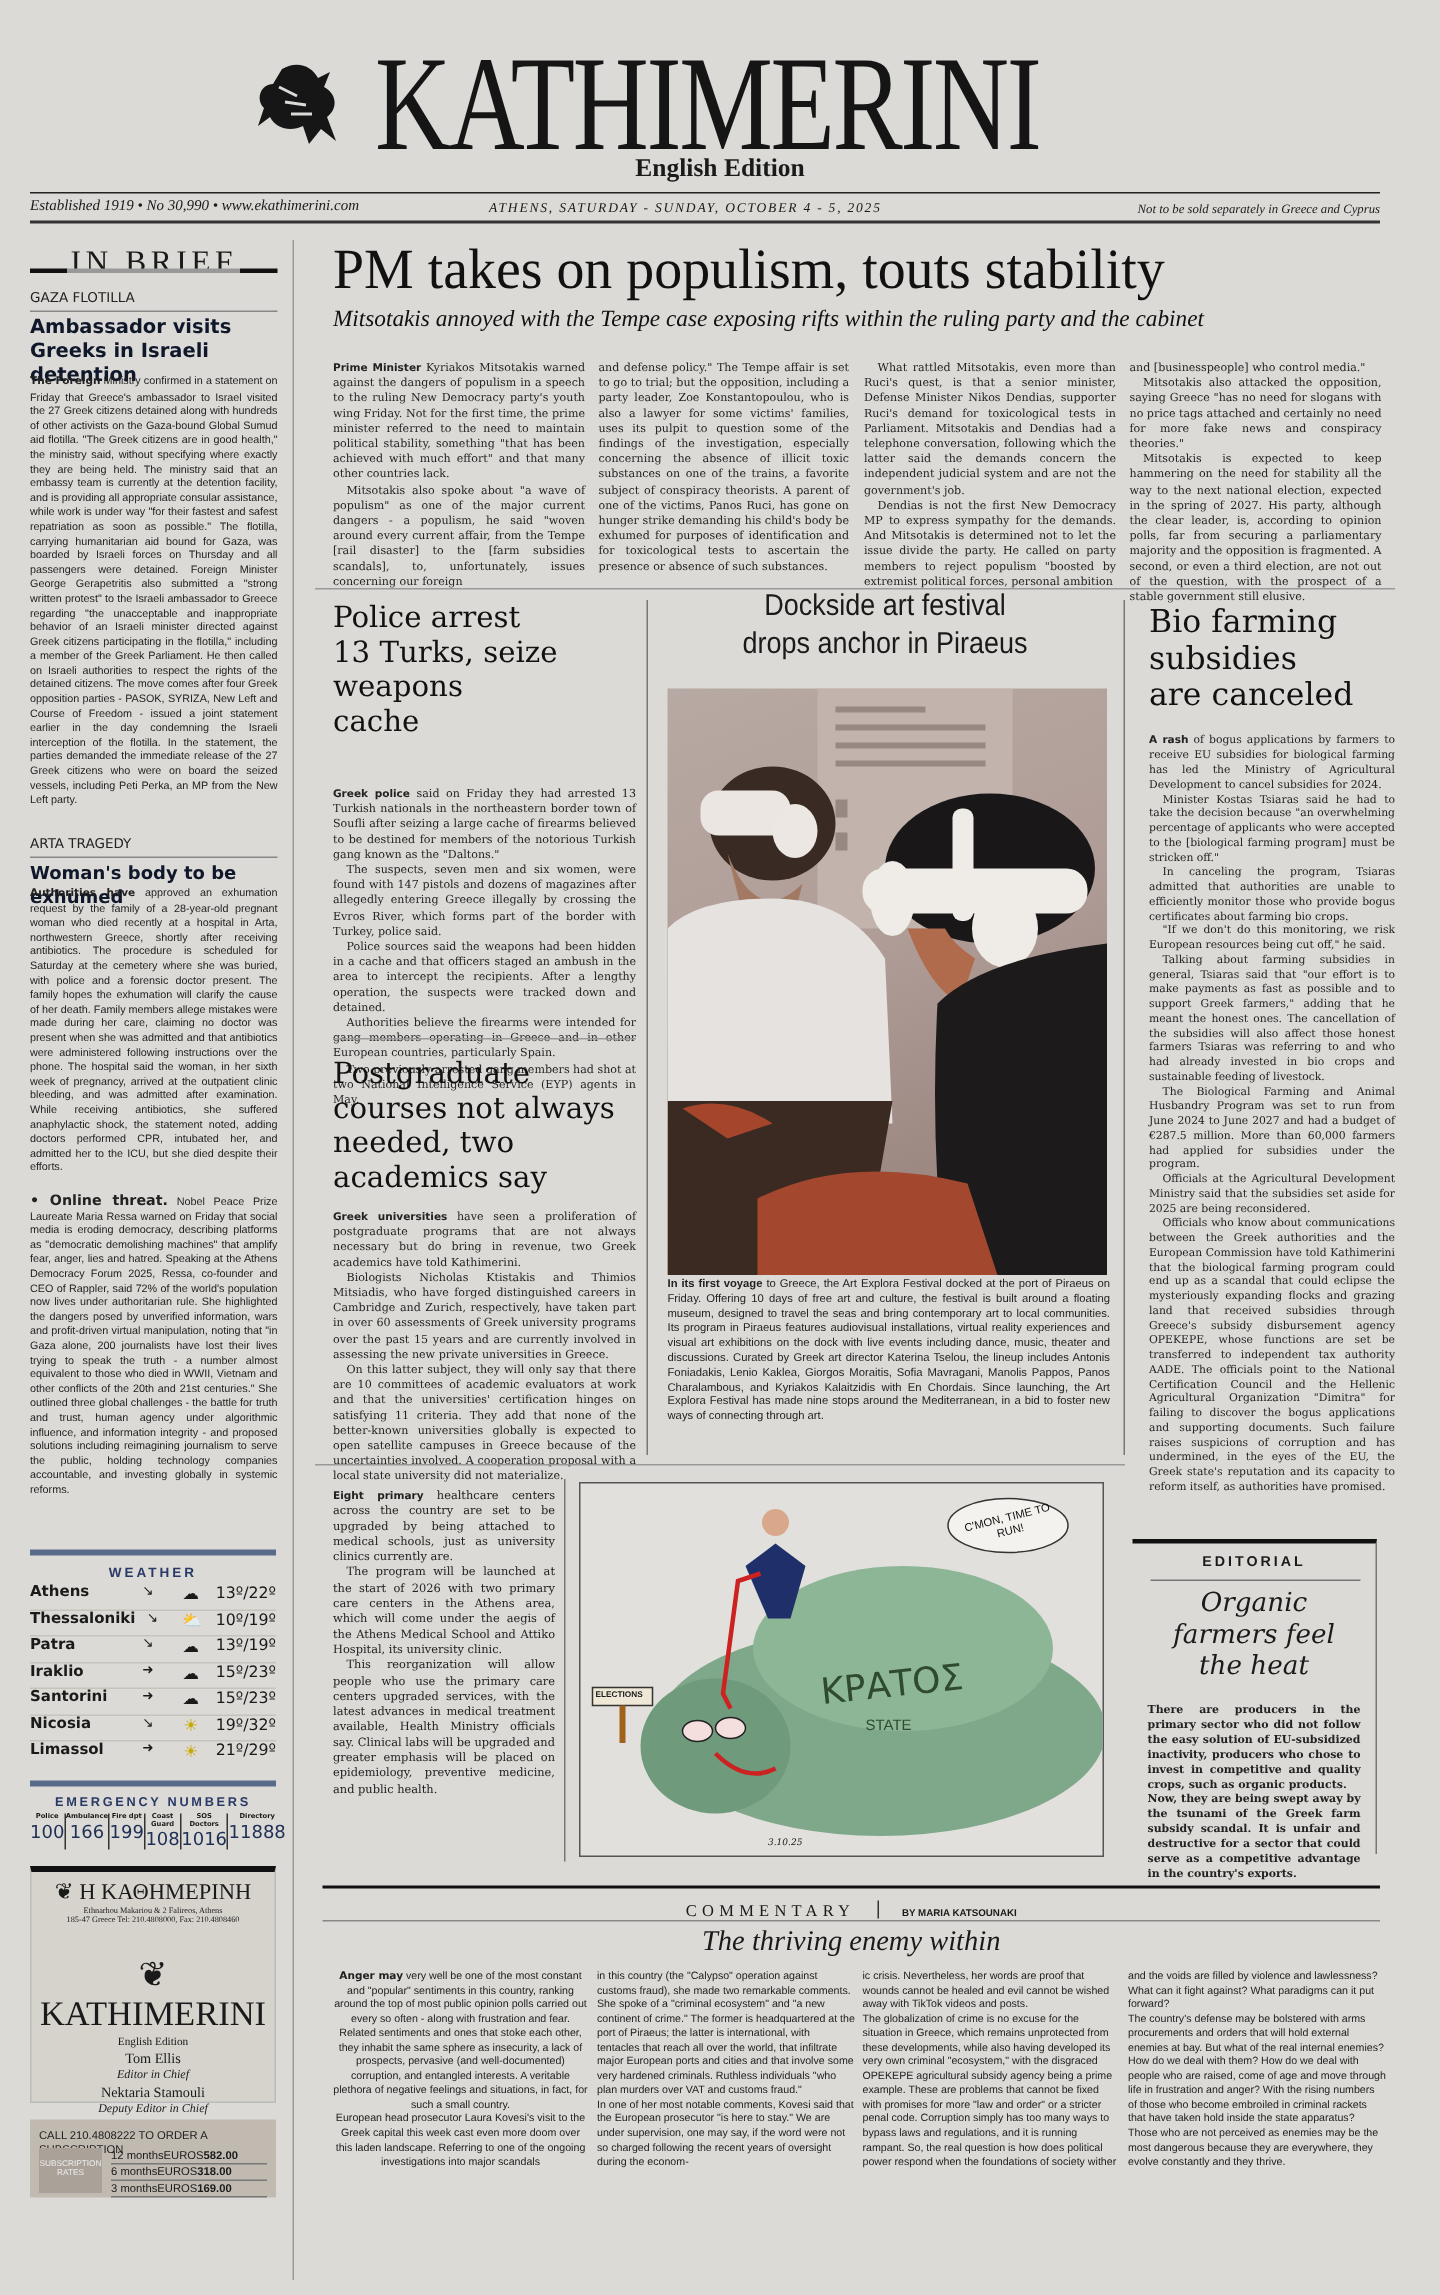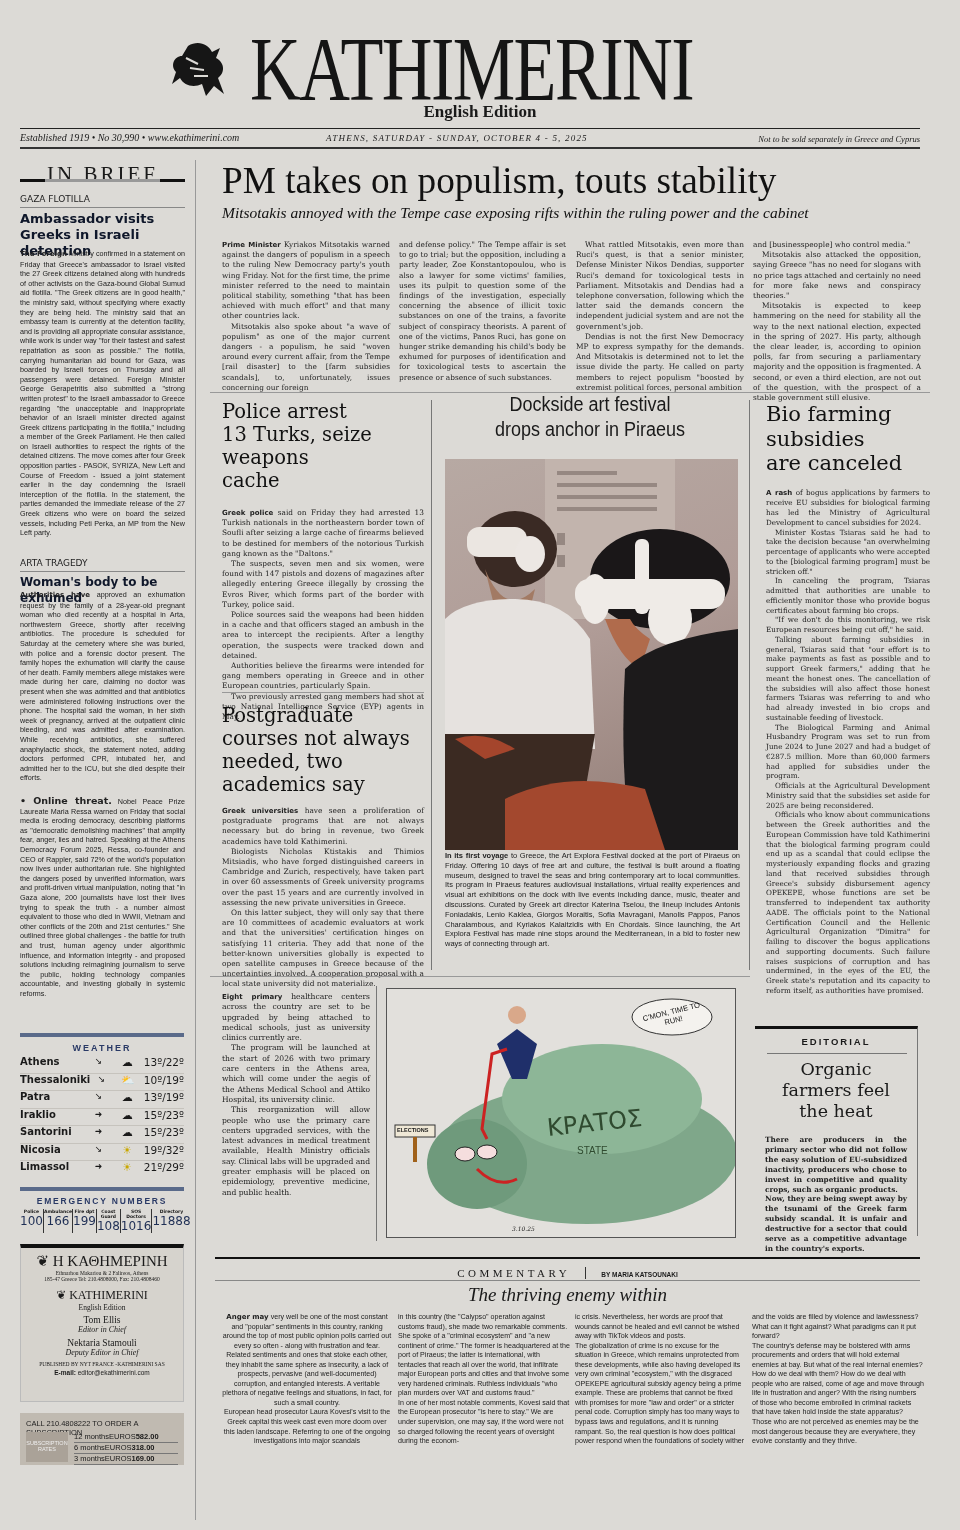--- a/index.html
+++ b/index.html
@@ -156,21 +156,21 @@
         <div class="em-lbl">Directory</div>
         <div class="em-num">11888</div>
       </div>
   </div>
 </div>
 
 <div class="abs" style="left:20px;top:1244px;width:164px;height:158px;border:1px solid #bbb;border-top:4px solid #111;background:#d6d3cd;text-align:center;font-family:'Liberation Serif',serif">
   <div style="font-size:15px;margin-top:4px"><span>❦ </span><span>Η ΚΑΘΗΜΕΡΙΝΗ</span></div>
   <div style="font-size:5.5px">Ethnarhou Makariou &amp; 2 Falireos, Athens</div>
   <div style="font-size:5.5px">185-47 Greece Tel: 210.4808000, Fax: 210.4808460</div>
-  <div style="font-size:12px;margin-top:6px"><span>❦ </span><span>KATHIMERINI</span></div>
+  <div style="font-size:23px;margin-top:20px"><span>❦ </span><span>KATHIMERINI</span></div>
   <div style="font-size:7.5px">English Edition</div>
   <div style="font-size:9.5px;margin-top:3px">Tom Ellis</div>
   <div style="font-size:8px;font-style:italic">Editor in Chief</div>
   <div style="font-size:9.5px;margin-top:4px">Nektaria Stamouli</div>
   <div style="font-size:8px;font-style:italic">Deputy Editor in Chief</div>
   <div style="font-size:5.5px;margin-top:4px">PUBLISHED BY NYT FRANCE -KATHIMERINI SAS</div>
   <div style="font-size:6.5px;margin-top:2px;font-family:'Liberation Sans',sans-serif"><b>E-mail:</b> <span>editor@ekathimerini.com</span></div>
 </div>
 
 <div class="abs" style="left:20px;top:1413px;width:164px;height:52px;background:#c0bab1">
@@ -190,21 +190,21 @@
     <div class="sub-row">
         <span>3 months</span>
         <span>EUROS</span>
         <b>169.00</b>
       </div>
   </div>
 </div>
 
 <div class="abs" style="left:222px;top:158px;width:710px">
   <div class="abs h-serif" style="left:0;top:0;font-size:38px;line-height:44px;font-family:'Liberation Serif',serif;white-space:nowrap;transform:scaleX(0.98);transform-origin:left">PM takes on populism, touts stability</div>
-  <div class="abs h-serif" style="left:0;top:46px;font-size:15.5px;font-style:italic;white-space:nowrap;font-family:'Liberation Serif',serif;transform:scaleX(1.0);transform-origin:left">Mitsotakis annoyed with the Tempe case exposing rifts within the ruling power and the cabinet</div>
+  <div class="abs h-serif" style="left:0;top:46px;font-size:15.5px;font-style:italic;white-space:nowrap;font-family:'Liberation Serif',serif;transform:scaleX(1.0);transform-origin:left">Mitsotakis annoyed with the Tempe case exposing rifts within the ruling party and the cabinet</div>
   <div class="abs body-serif" style="left:0;top:82px;width:168px">
     <p><span class="lead">Prime Minister</span> <span>Kyriakos Mitsotakis warned against the dangers of populism in a speech to the ruling New Democracy party's youth wing Friday. Not for the first time, the prime minister referred to the need to maintain political stability, something "that has been achieved with much effort" and that many other countries lack.</span></p>
     <p class="ind">Mitsotakis also spoke about "a wave of populism" as one of the major current dangers - a populism, he said "woven around every current affair, from the Tempe [rail disaster] to the [farm subsidies scandals], to, unfortunately, issues concerning our foreign</p>
   </div>
   <div class="abs body-serif" style="left:177px;top:82px;width:167px">
     <p>and defense policy." The Tempe affair is set to go to trial; but the opposition, including a party leader, Zoe Konstantopoulou, who is also a lawyer for some victims' families, uses its pulpit to question some of the findings of the investigation, especially concerning the absence of illicit toxic substances on one of the trains, a favorite subject of conspiracy theorists. A parent of one of the victims, Panos Ruci, has gone on hunger strike demanding his child's body be exhumed for purposes of identification and for toxicological tests to ascertain the presence or absence of such substances.</p>
   </div>
   <div class="abs body-serif" style="left:354px;top:82px;width:168px">
     <p class="ind">What rattled Mitsotakis, even more than Ruci's quest, is that a senior minister, Defense Minister Nikos Dendias, supporter Ruci's demand for toxicological tests in Parliament. Mitsotakis and Dendias had a telephone conversation, following which the latter said the demands concern the independent judicial system and are not the government's job.</p>
     <p class="ind">Dendias is not the first New Democracy MP to express sympathy for the demands. And Mitsotakis is determined not to let the issue divide the party. He called on party members to reject populism "boosted by extremist political forces, personal ambition</p>
@@ -212,21 +212,21 @@
   <div class="abs body-serif" style="left:531px;top:82px;width:168px">
     <p>and [businesspeople] who control media."</p>
     <p class="ind">Mitsotakis also attacked the opposition, saying Greece "has no need for slogans with no price tags attached and certainly no need for more fake news and conspiracy theories."</p>
     <p class="ind">Mitsotakis is expected to keep hammering on the need for stability all the way to the next national election, expected in the spring of 2027. His party, although the clear leader, is, according to opinion polls, far from securing a parliamentary majority and the opposition is fragmented. A second, or even a third election, are not out of the question, with the prospect of a stable government still elusive.</p>
   </div>
 </div>
 <div class="hr" style="left:210px;top:392px;width:720px;background:#999"></div>
 
 <div class="abs" style="left:222px;top:400px;width:202px">
   <div class="h-serif" style="font-size:19.5px;line-height:23px;width:150px">Police arrest 13 Turks, seize weapons cache</div>
-  <div class="body-serif" style="margin-top:16px">
+  <div class="body-serif" style="margin-top:32px">
     <p><span class="lead">Greek police</span> <span>said on Friday they had arrested 13 Turkish nationals in the northeastern border town of Soufli after seizing a large cache of firearms believed to be destined for members of the notorious Turkish gang known as the "Daltons."</span></p>
     <p class="ind">The suspects, seven men and six women, were found with 147 pistols and dozens of magazines after allegedly entering Greece illegally by crossing the Evros River, which forms part of the border with Turkey, police said.</p>
     <p class="ind">Police sources said the weapons had been hidden in a cache and that officers staged an ambush in the area to intercept the recipients. After a lengthy operation, the suspects were tracked down and detained.</p>
     <p class="ind">Authorities believe the firearms were intended for gang members operating in Greece and in other European countries, particularly Spain.</p>
     <p class="ind">Two previously arrested gang members had shot at two National Intelligence Service (EYP) agents in May.</p>
   </div>
 </div>
 <div class="hr" style="left:222px;top:692px;width:202px;background:#999"></div>
 
 <div class="abs" style="left:222px;top:704px;width:202px">
@@ -323,21 +323,21 @@
   <div class="abs sans" style="left:253px;top:18px;width:65px;font-size:7.5px;line-height:9px;text-align:center;transform:rotate(-14deg);color:#111">C'MON, TIME TO RUN!</div>
   <div class="abs sans" style="left:10px;top:138px;font-size:5.5px;font-weight:bold">ELECTIONS</div>
   <div class="abs" style="left:160px;top:120px;font-size:24px;color:#2f4a2f;transform:rotate(-6deg);font-family:'DejaVu Sans',sans-serif">ΚΡΑΤΟΣ</div>
   <div class="abs sans" style="left:190px;top:156px;font-size:10px;color:#2f4a2f">STATE</div>
   <div class="abs" style="left:125px;top:236px;font-size:6px;font-style:italic">3.10.25</div>
 </div>
 
 <div class="abs" style="left:755px;top:1026px;width:163px;height:210px;border-top:3px solid #111;border-right:1px solid #777">
   <div class="sans" style="text-align:center;font-weight:bold;font-size:9.5px;letter-spacing:2px;margin-top:7px">EDITORIAL</div>
   <div class="hr" style="left:12px;top:24px;width:140px;background:#777"></div>
-  <div style="text-align:center;font-size:17.5px;line-height:21px;margin:12px 18px 12px;font-family:'DejaVu Serif',serif;font-weight:normal">Organic farmers feel the heat</div>
+  <div style="text-align:center;font-style:italic;font-size:17.5px;line-height:21px;margin:12px 18px 12px;font-family:'DejaVu Serif',serif;font-weight:normal">Organic farmers feel the heat</div>
   <div class="body-serif" style="margin:13px 10px 0;font-weight:bold;font-size:7.3px;line-height:9.9px">
     <p>There are producers in the primary sector who did not follow the easy solution of EU-subsidized inactivity, producers who chose to invest in competitive and quality crops, such as organic products.</p>
     <p>Now, they are being swept away by the tsunami of the Greek farm subsidy scandal. It is unfair and destructive for a sector that could serve as a competitive advantage in the country's exports.</p>
   </div>
 </div>
 
 <div class="hr" style="left:215px;top:1257px;width:705px;height:2px;background:#111"></div>
 <div class="abs" style="left:215px;top:1262px;width:705px;text-align:center">
   <span class="serif" style="font-size:11px;letter-spacing:3.5px">COMMENTARY</span>
   <span style="display:inline-block;width:1px;height:12px;background:#333;margin:0 10px;vertical-align:middle"></span>

